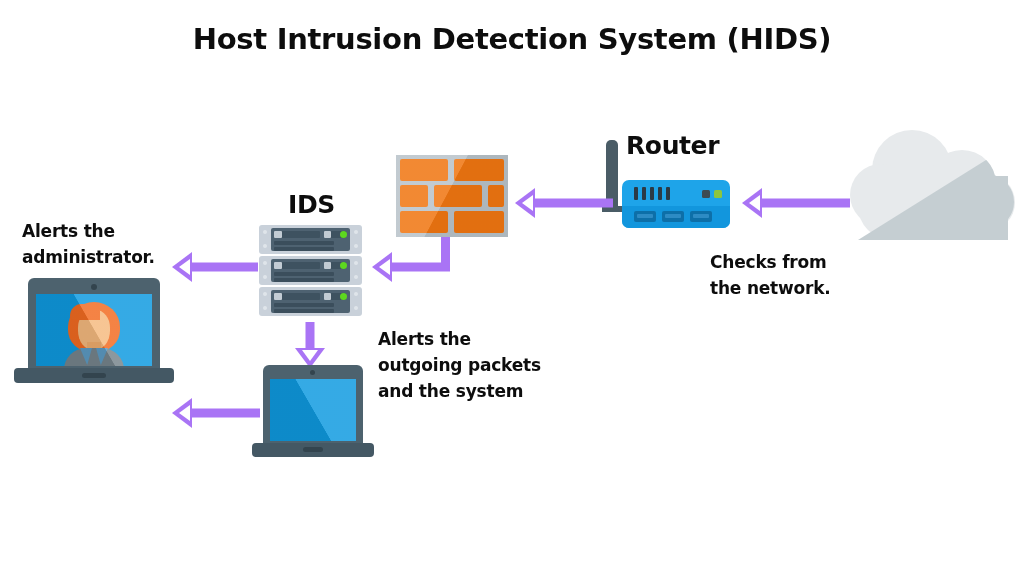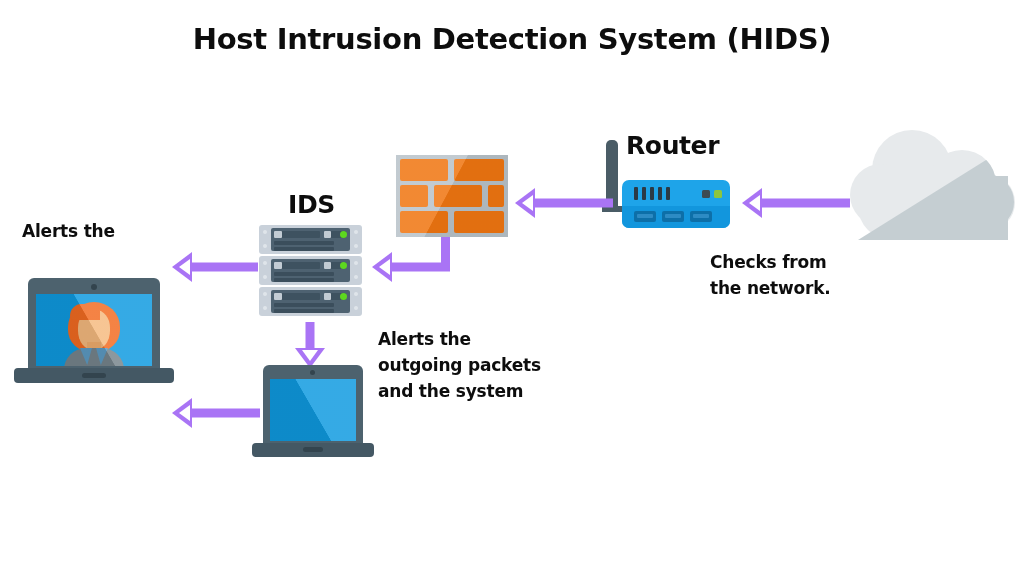--- a/index.html
+++ b/index.html
@@ -448,20 +448,21 @@
   </div>
 
   <div class="abs arrow-down" style="left:295px; top:322px; width:30px; height:46px;">
     <div class="shaft-v" style="height:32px;"></div>
     <div class="head-d"></div>
     <div class="notch-d"></div>
   </div>
 
   <div class="abs annot" style="left:22px; top:219px; width:200px;">
     <div>Alerts the</div>
+    <div>administrator.</div>
   </div>
 
   <div class="abs annot" style="left:710px; top:250px; width:200px;">
     <div>Checks from</div>
     <div>the network.</div>
   </div>
 
   <div class="abs annot" style="left:378px; top:327px; width:200px;">
     <div>Alerts the</div>
     <div>outgoing packets</div>

